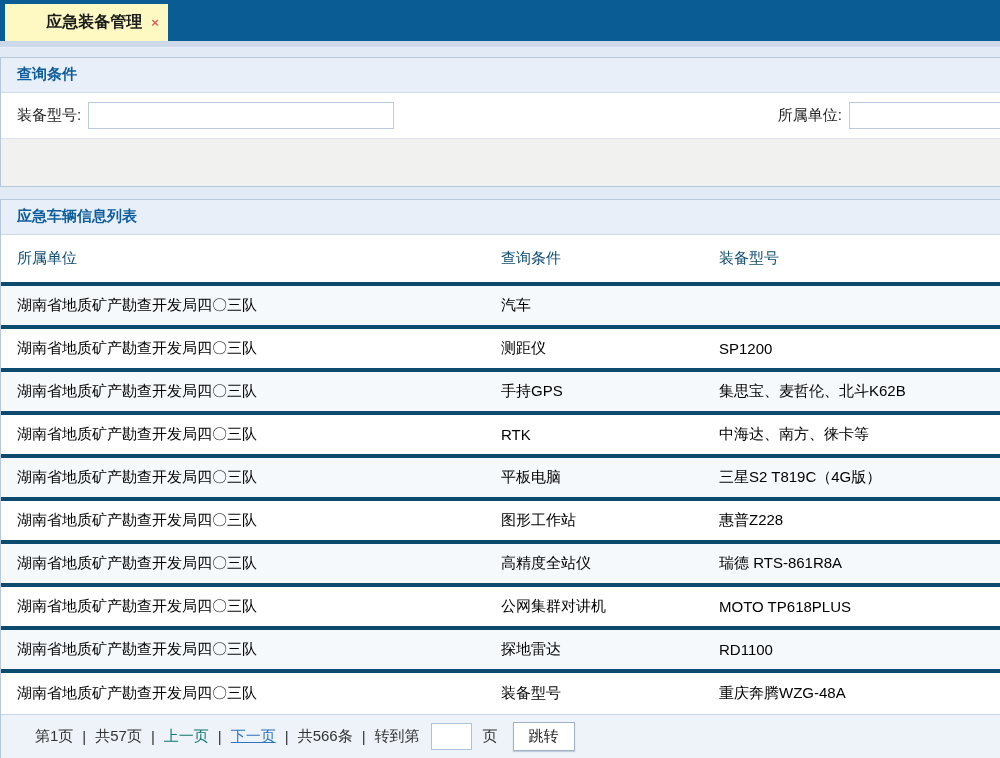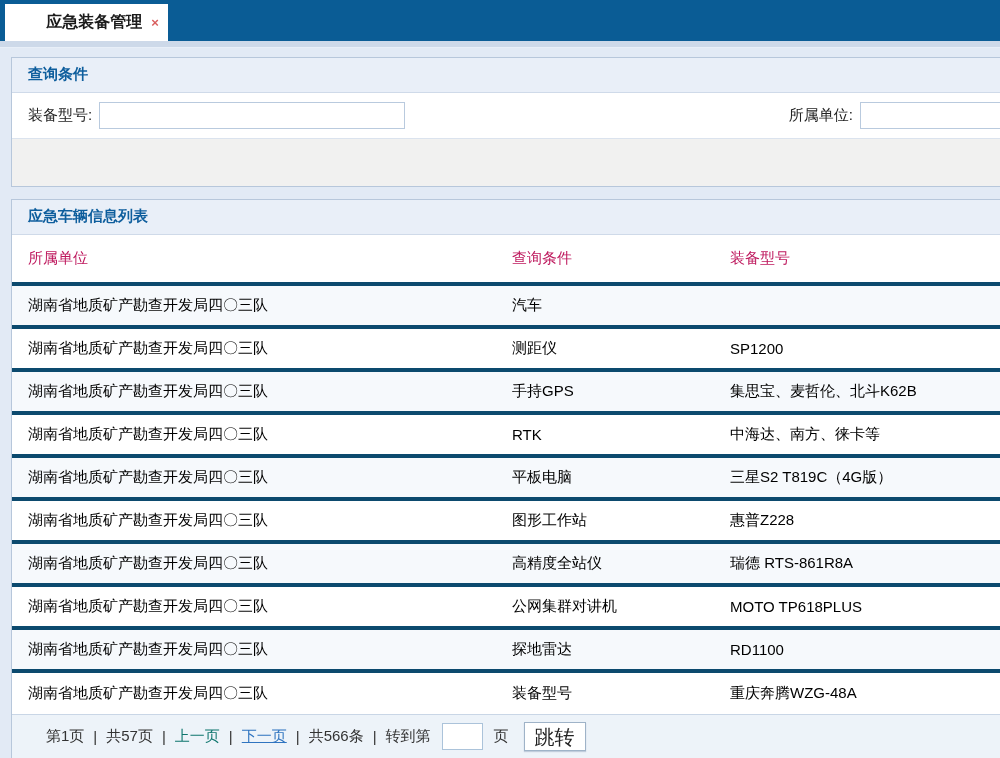--- a/index.html
+++ b/index.html
@@ -6,28 +6,28 @@
   html, body { margin: 0; padding: 0; }
   body {
     width: 1000px; height: 758px; overflow: hidden; position: relative;
     background: #e2eaf5;
     font-family: "Liberation Sans", "DejaVu Sans", sans-serif;
     font-size: 15px; color: #1a1a1a;
   }
   
   .tabbar { height: 41px; background: #0a5c95; padding: 4px 0 0 5px; }
   .tab {
-    width: 163px; height: 37px; background: #ffffff;
+    width: 163px; height: 37px; background: #fef9c3;
     display: flex; align-items: center; justify-content: center; gap: 9px;
     font-weight: bold; font-size: 16px; color: #1b1b1b; cursor: pointer; padding-left: 32px;
   }
   .tab .close { color: #d95f5f; font-size: 13px; font-weight: bold; line-height: 1; cursor: pointer; }
   .strip { height: 7px; background: #cdd9e9; border-bottom: 1px solid #e8eff8; }
 
-  .content { padding: 9px 0 0 11px; }
+  .content { padding: 9px 0 0 0; }
 
   
   .panel { width: 1010px; background: #ffffff; border: 1px solid #b7c7db; }
   .panel-header {
     background: #e9eff8; border-bottom: 1px solid #cfdae9;
     padding: 7px 16px 8px; font-size: 15px; font-weight: bold; color: #0e5e9d;
   }
 
   
   .query-panel { margin-bottom: 12px; }
@@ -43,21 +43,21 @@
   .name-input { width: 306px; }
   .unit-input { width: 160px; }
   .flex-spacer { flex: 1; }
   .query-footer { height: 47px; background: #f1f1f0; }
 
   
   table { width: 100%; border-collapse: collapse; table-layout: fixed; font-size: 15px; }
   col.c1 { width: 484px; } col.c2 { width: 218px; } col.c3 { width: auto; }
   thead th {
     font-family: "Liberation Serif", "DejaVu Serif", serif;
-    font-weight: normal; color: #be185d; text-align: left;
+    font-weight: normal; color: #0c4a6e; text-align: left;
     height: 49px; padding: 0 0 0 16px;
   }
   tbody td {
     height: 43px; padding: 0 0 0 16px; color: #000000;
     border-top: 4px solid #0c4a6e; white-space: nowrap; overflow: hidden;
   }
   tbody tr.alt { background: #f6f9fc; }
 
   
   .pager {
@@ -68,21 +68,21 @@
   .pager .sep { color: #333333; }
   .pager .page-link { color: #0f766e; cursor: pointer; }
   .pager .page-link.next { color: #2f74c0; text-decoration: underline; }
   .goto-input {
     width: 41px; height: 27px; border: 1px solid #abc3da; background: #ffffff;
     margin: 0 2px; padding: 0 4px; font-size: 14px; outline: none;
   }
   .jump-btn {
     width: 62px; height: 29px; margin-left: 6px;
     background: #ffffff; border: 1px solid #9fb3c8; box-shadow: 0 1px 1px rgba(140,160,185,.45);
-    font-size: 20px; color: #222222; font-family: inherit; cursor: pointer;
+    font-size: 15px; color: #222222; font-family: inherit; cursor: pointer;
   }
 </style>
 </head>
 <body>
 
 <div class="tabbar">
   <div class="tab">
     <span>应急装备管理</span>
     <span class="close">×</span>
   </div>

